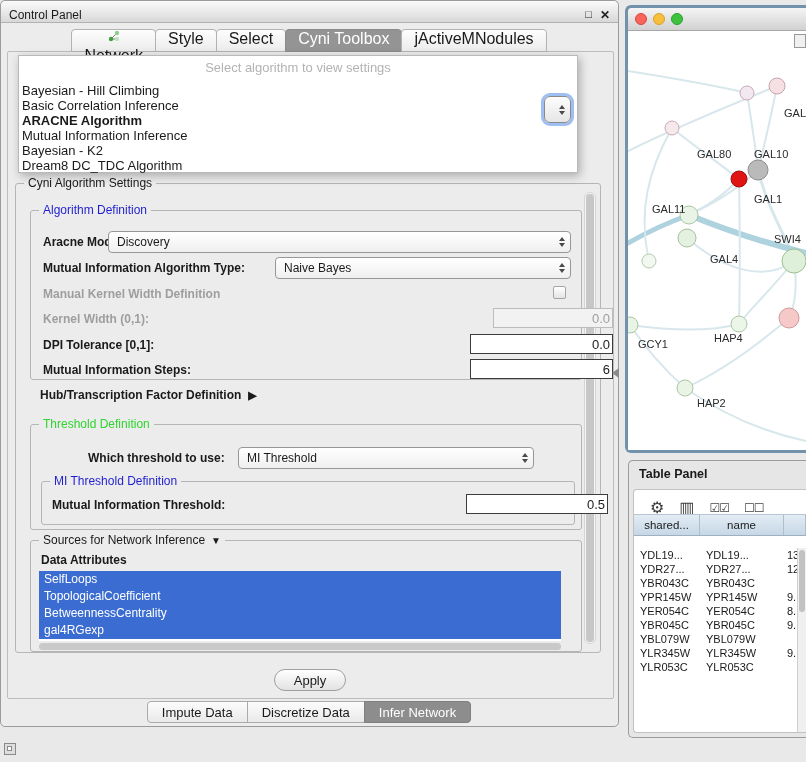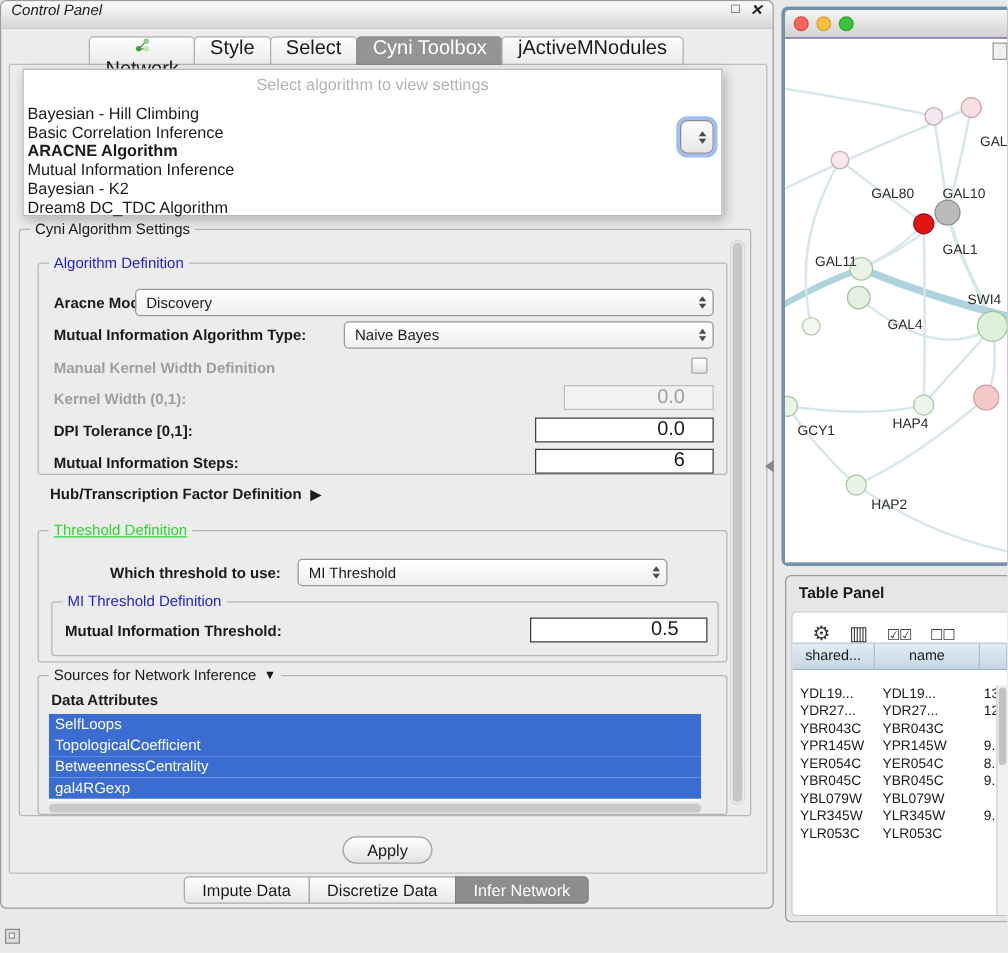--- a/index.html
+++ b/index.html
@@ -1,21 +1,21 @@
 <!DOCTYPE html>
 <html><head>
 <meta charset="utf-8">
 <style>
   * { margin:0; padding:0; box-sizing:border-box; }
   html,body { width:806px; height:762px; }
   body { background:#e9e9e9; font-family:"Liberation Sans",sans-serif; position:relative; overflow:hidden; color:#1a1a1a; }
 
   
   #control-panel { position:absolute; left:0; top:8; width:619px; height:727px; background:#ececec; border:1px solid #9b9b9b; border-radius:5px; }
-  #cp-titlebar { position:absolute; left:0; top:0; right:0; height:22px; background:linear-gradient(#fbfbfb,#d8d8d8); border-bottom:1px solid #b2b2b2; border-radius:5px 5px 0 0; display:flex; align-items:flex-start; padding:0 8px; font-size:12px;font-style:italic; }
+  #cp-titlebar { position:absolute; left:0; top:0; right:0; height:22px; background:linear-gradient(#fbfbfb,#d8d8d8); border-bottom:1px solid #b2b2b2; border-radius:5px 5px 0 0; display:flex; align-items:flex-end; padding:0 8px; font-size:12px; }
   #cp-title { flex:0 0 auto; }
   #cp-winbtns { margin-left:auto; display:flex; gap:8px; font-size:12px; color:#222; }
   #cp-minimize { font-size:11px; }
   #cp-close { font-weight:bold; }
 
   #tab-content-box { position:absolute; left:6px; top:50px; width:607px; height:648px; border:1px solid #bdbdbd; background:#ececec; border-radius:2px; }
 
   #top-tabs { position:absolute; left:0; top:28px; right:0; height:23px; display:flex; justify-content:center; z-index:5; }
   .ttab { display:flex; align-items:center; gap:5px; padding:0 12px; font-size:16px; background:linear-gradient(#fdfdfd,#ececec); border:1px solid #b2b2b2; margin-left:-1px; border-radius:4px 4px 0 0; cursor:default;flex-direction:column; }
   .ttab.active { background:#949494; color:#fff; border-color:#8a8a8a; }
@@ -27,36 +27,36 @@
   .popup-item { height:15px; line-height:15px; font-size:13px; padding-left:3px; white-space:nowrap; }
   .popup-item.sel { font-weight:bold; }
 
   
   #combo-fragment { position:absolute; left:544px; top:88px; width:27px; height:27px; border-radius:6px; background:linear-gradient(#fdfdfd,#e6e6e6); border:1px solid #8a8a8a; box-shadow:0 0 0 3px rgba(118,163,235,.7); z-index:50; display:flex; align-items:center; justify-content:center; }
 
   
   .grp { position:absolute; border:1px solid #b5b5b5; border-radius:3px; }
   .grp > .legend { position:absolute; top:-8px; left:8px; background:#ececec; padding:0 4px; font-size:12px; white-space:nowrap; }
   .legend.blue { color:#1f1fd0; }
-  .legend.green { color:#2fd42f;text-decoration:underline; }
+  .legend.green { color:#2fd42f; }
 
   #settings-group { left:14px; top:182px; width:586px; height:470px; }
   #settings-scrollbar { position:absolute; right:4px; top:8px; bottom:8px; width:12px; background:#f5f5f5; border:1px solid #d4d4d4; border-radius:6px; }
   #settings-scrollbar .thumb { position:absolute; left:1px; right:1px; top:1px; bottom:1px; background:#c7c7c7; border-radius:5px; }
 
   #algo-group { left:14px; top:26px; width:552px; height:170px; }
   .flabel { position:absolute; font-size:12px; font-weight:bold; white-space:nowrap; }
   .flabel.disabled { color:#9e9e9e; }
 
   .combo { position:absolute; height:22px; display:flex; align-items:center; background:linear-gradient(#ffffff,#efefef); border:1px solid #979797; border-radius:4px; font-size:12px; padding-left:8px; }
   .combo-arrows { margin-left:auto; margin-right:5px; display:flex; flex-direction:column; gap:2px; }
   .combo-arrows .up { width:0; height:0; border-left:3.5px solid transparent; border-right:3.5px solid transparent; border-bottom:4px solid #4a4a4a; }
   .combo-arrows .dn { width:0; height:0; border-left:3.5px solid transparent; border-right:3.5px solid transparent; border-top:4px solid #4a4a4a; }
 
-  .tfield { position:absolute; height:20px; background:#fff; border:1px solid #3c3c3c; font-size:16px; display:flex; align-items:center; justify-content:flex-end; padding:0 22px; }
+  .tfield { position:absolute; height:20px; background:#fff; border:1px solid #3c3c3c; font-size:13px; display:flex; align-items:center; justify-content:flex-end; padding:0 2px;margin-left:42px; }
   .tfield.disabled { background:#f2f2f2; border-color:#bdbdbd; color:#9e9e9e; }
 
   .checkbox { position:absolute; width:13px; height:13px; background:linear-gradient(#fff,#e4e4e4); border:1px solid #a5a5a5; border-radius:2px; }
 
   #combo-aracne { left:77px; top:20px; width:463px; }
   #combo-mitype { left:244px; top:46px; width:296px; }
   #lbl-aracne { left:12px; top:24px; } #lbl-mitype { left:12px; top:50px; }
   #lbl-manual { left:12px; top:76px;text-align:center; } #chk-manual { left:522px; top:75px; }
   #lbl-kernel { left:12px; top:101px; } #field-kernel { left:420px; top:97px; width:120px; }
   #lbl-dpi { left:12px; top:127px; } #field-dpi { left:397px; top:123px; width:143px; }

